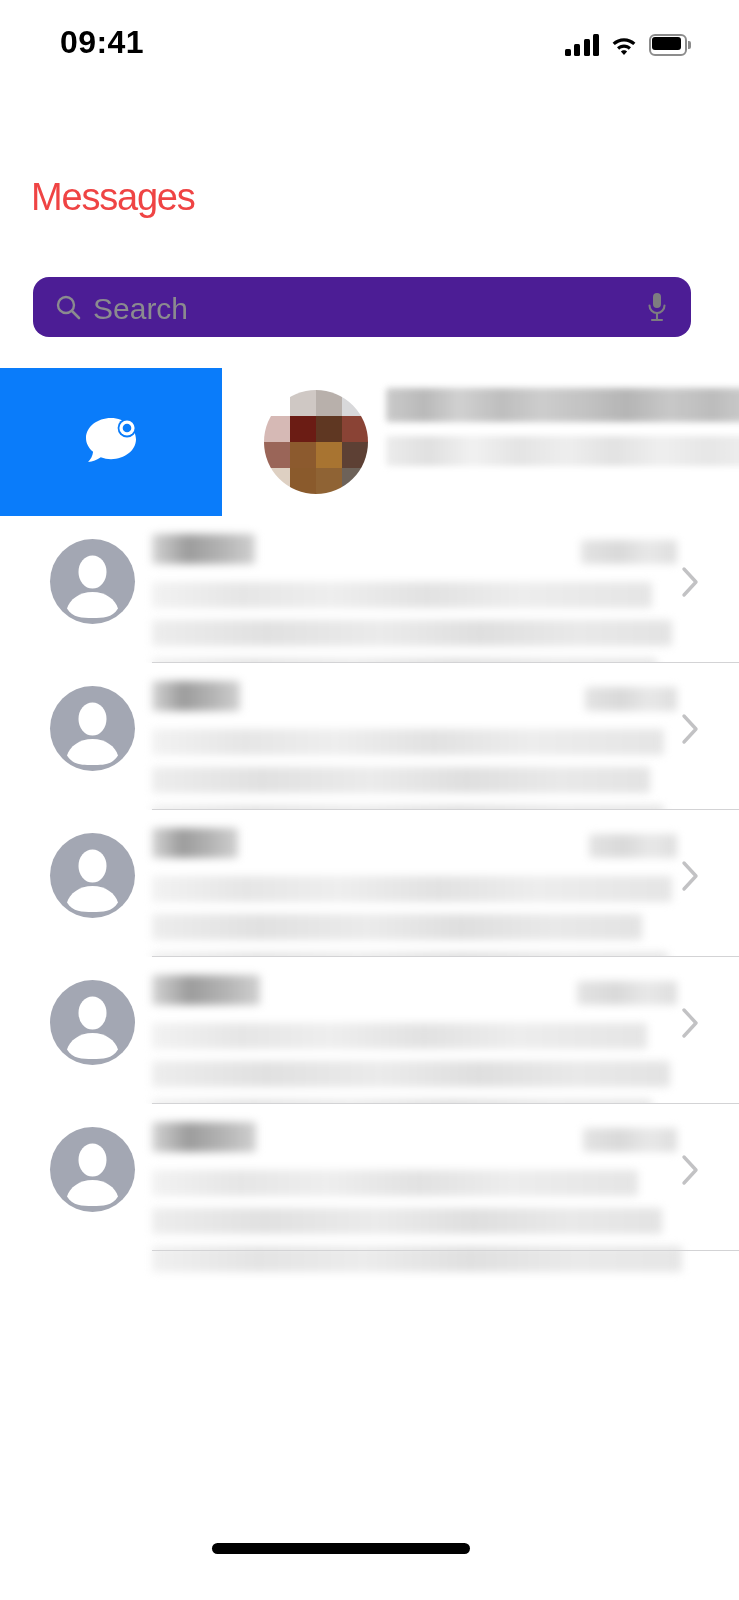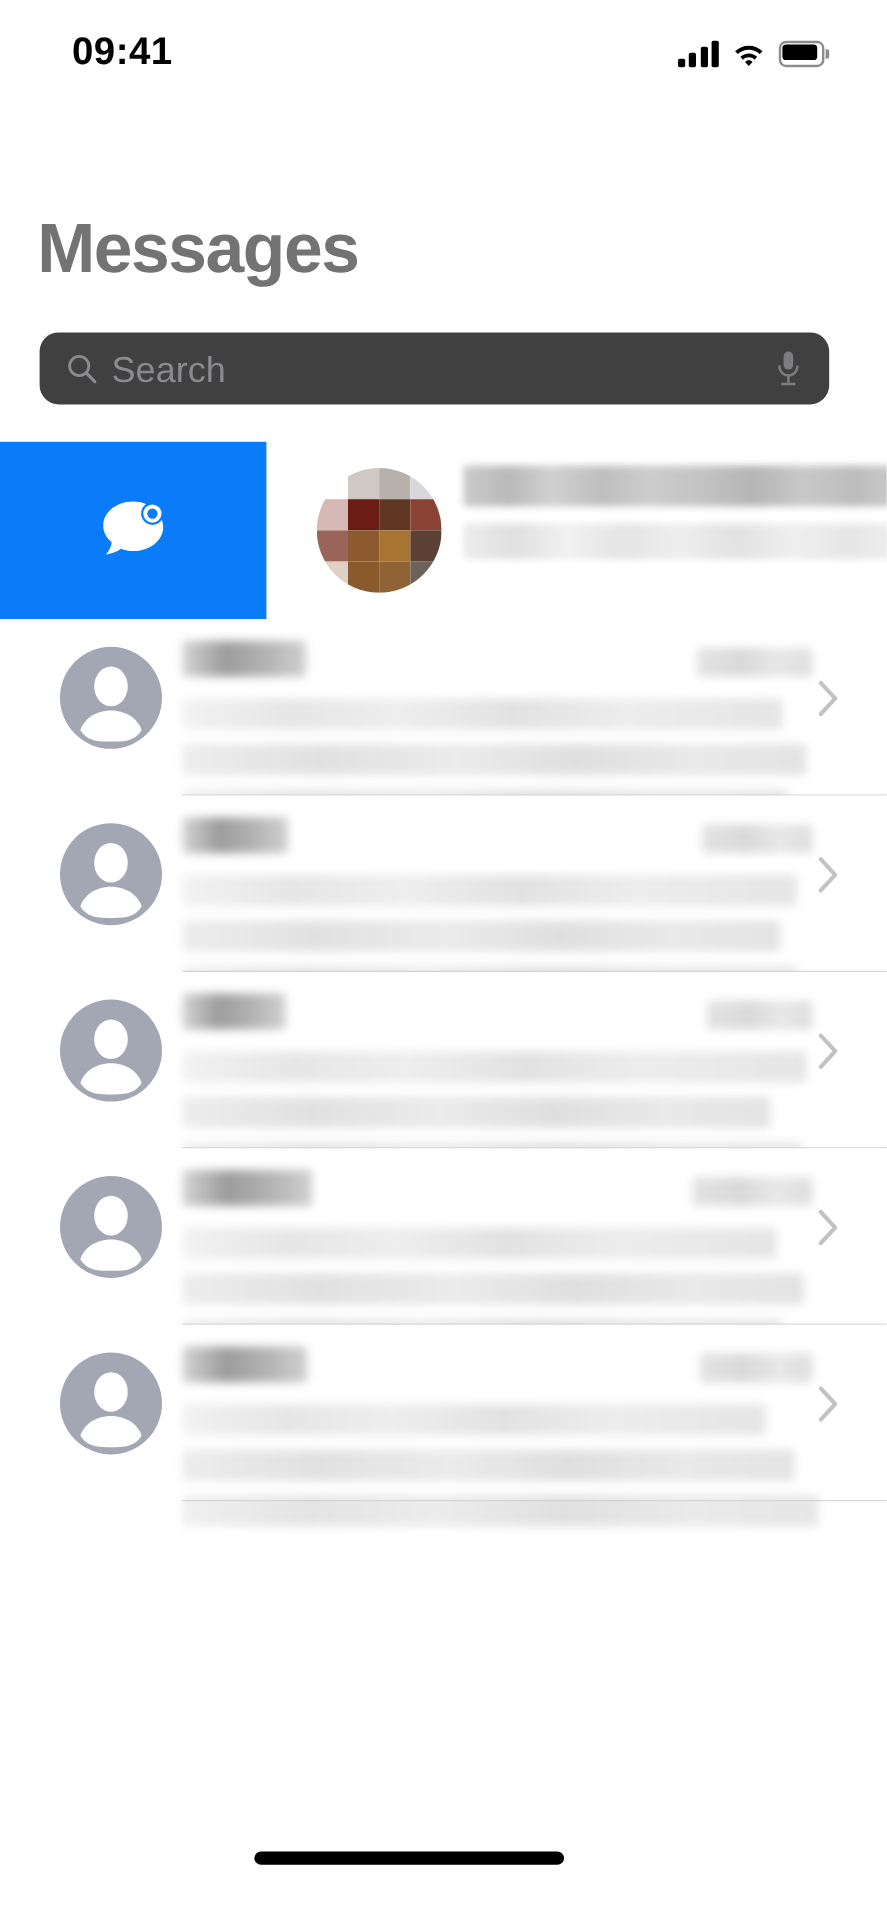--- a/index.html
+++ b/index.html
@@ -83,33 +83,33 @@
     position: absolute;
     right: 42px; top: 8px;
     width: 48px; height: 48px;
     cursor: pointer;
   }
 
   
   .page-title {
     position: absolute;
     left: 31px; top: 178px;
-    font-size: 58px;
-    font-weight: 700;
+    font-size: 38px;
+    font-weight: 400;
     letter-spacing: -1.2px;
-    color: #737373;
+    color: #ef4444;
     line-height: 1.05;
   }
 
   
   .search-bar {
     position: absolute;
     left: 33px; top: 277px;
     width: 658px; height: 60px;
-    background: #404040;
+    background: #4c1d95;
     border-radius: 16px;
     cursor: text;
   }
   .search-icon {
     position: absolute;
     left: 22px; top: 17px;
     width: 26px; height: 26px;
   }
   .search-placeholder {
     position: absolute;

